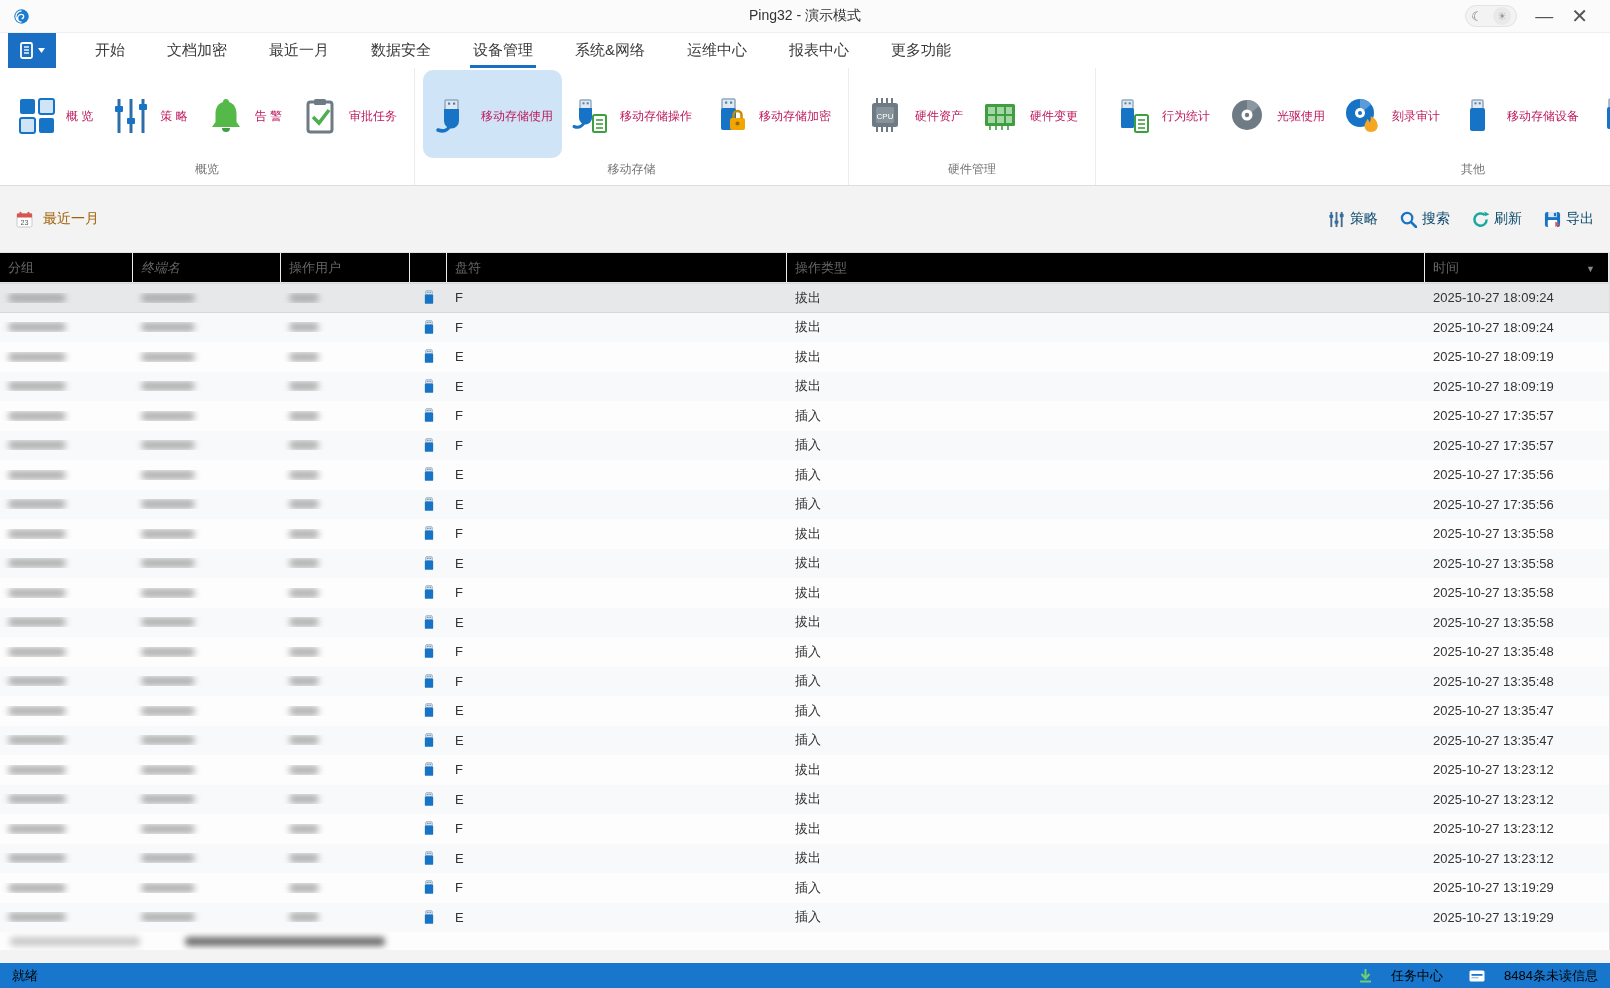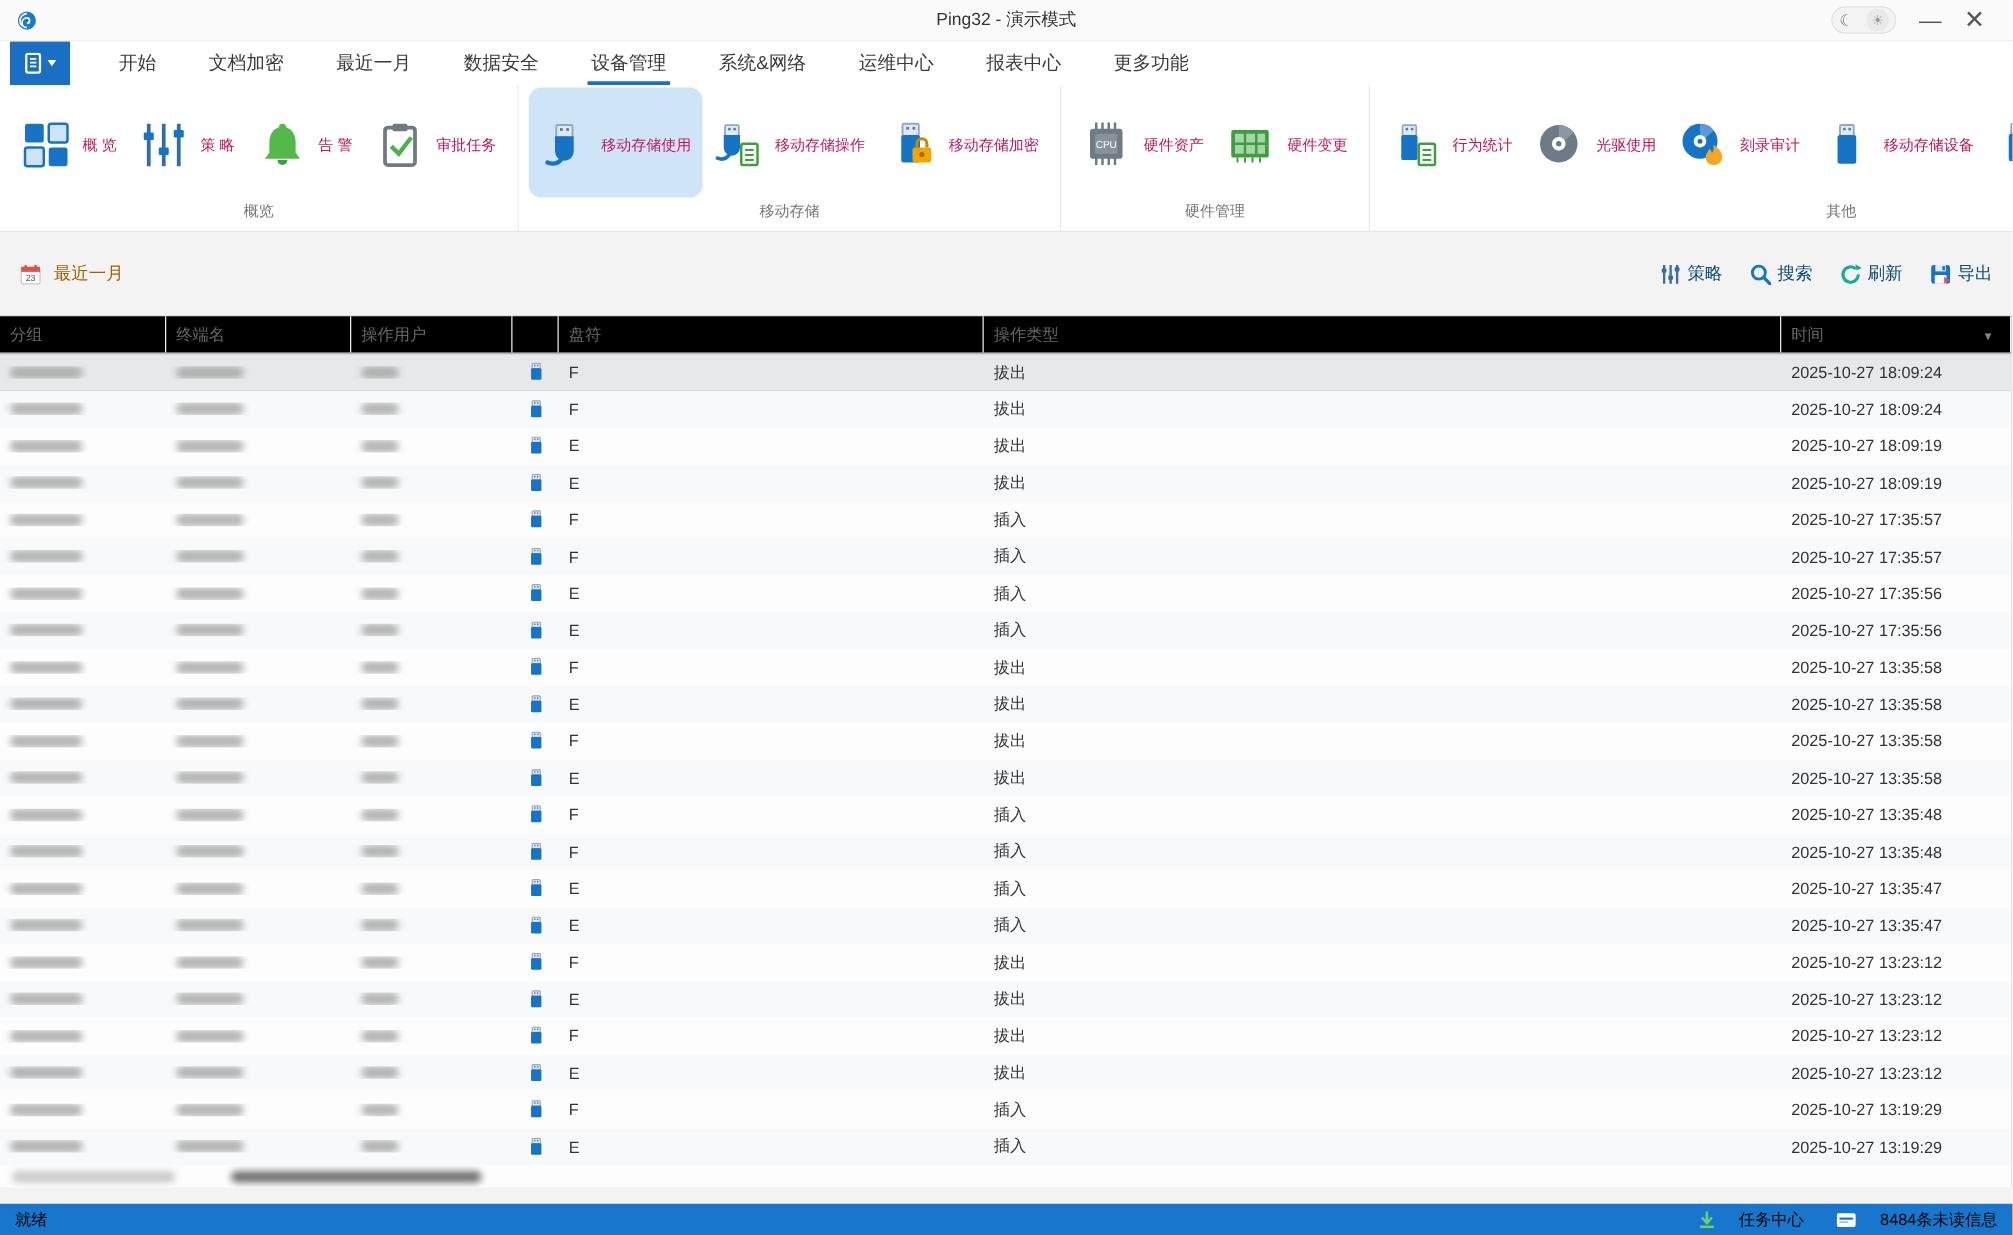--- a/index.html
+++ b/index.html
@@ -59,21 +59,21 @@
     font-size:13px; color:#666; position:relative; }
   .th { padding-left:8px; height:100%; display:flex; align-items:center;
     border-right:1px solid #ececec; }
   .th:last-child { border-right:none; }
   .sort-arrow { position:absolute; right:14px; top:11px; font-size:9px; color:#888; }
   .tbody .row { height:29.5px; display:flex; align-items:center; font-size:13px; color:#333; }
   .tbody .row:nth-child(even) { background:#f8f9fa; }
   .tbody .row.selected { background:#e7e8ea; border-top:1px solid #d7d8da;
     border-bottom:1px solid #d7d8da; }
   .cell { padding-left:8px; display:flex; align-items:center; overflow:hidden; }
-  .c-group { width:133px; } .c-term { width:148px; } .c-user { width:129px; }
+  .c-group { width:133px; } .c-term { width:148px;font-style:italic; } .c-user { width:129px; }
   .c-icon { width:37px; justify-content:center; padding-left:0; }
   .c-drive { width:340px; } .c-action { width:638px; } .c-time { flex:1; }
   .redact { display:inline-block; height:10px; border-radius:5px; background:#9b9b9b;
     filter:blur(3px); opacity:.75; }
   .r-group { width:58px; } .r-term { width:54px; } .r-user { width:30px; }
   .partial-row { height:18px; position:relative; overflow:hidden; }
   .smudge { position:absolute; height:9px; border-radius:4px; background:#4a4a4a;
     filter:blur(3px); opacity:.8; top:5px; }
   .smudge.s1 { left:10px; width:130px; opacity:.45; background:#8a8a8a; }
   .smudge.s2 { left:185px; width:200px; }

